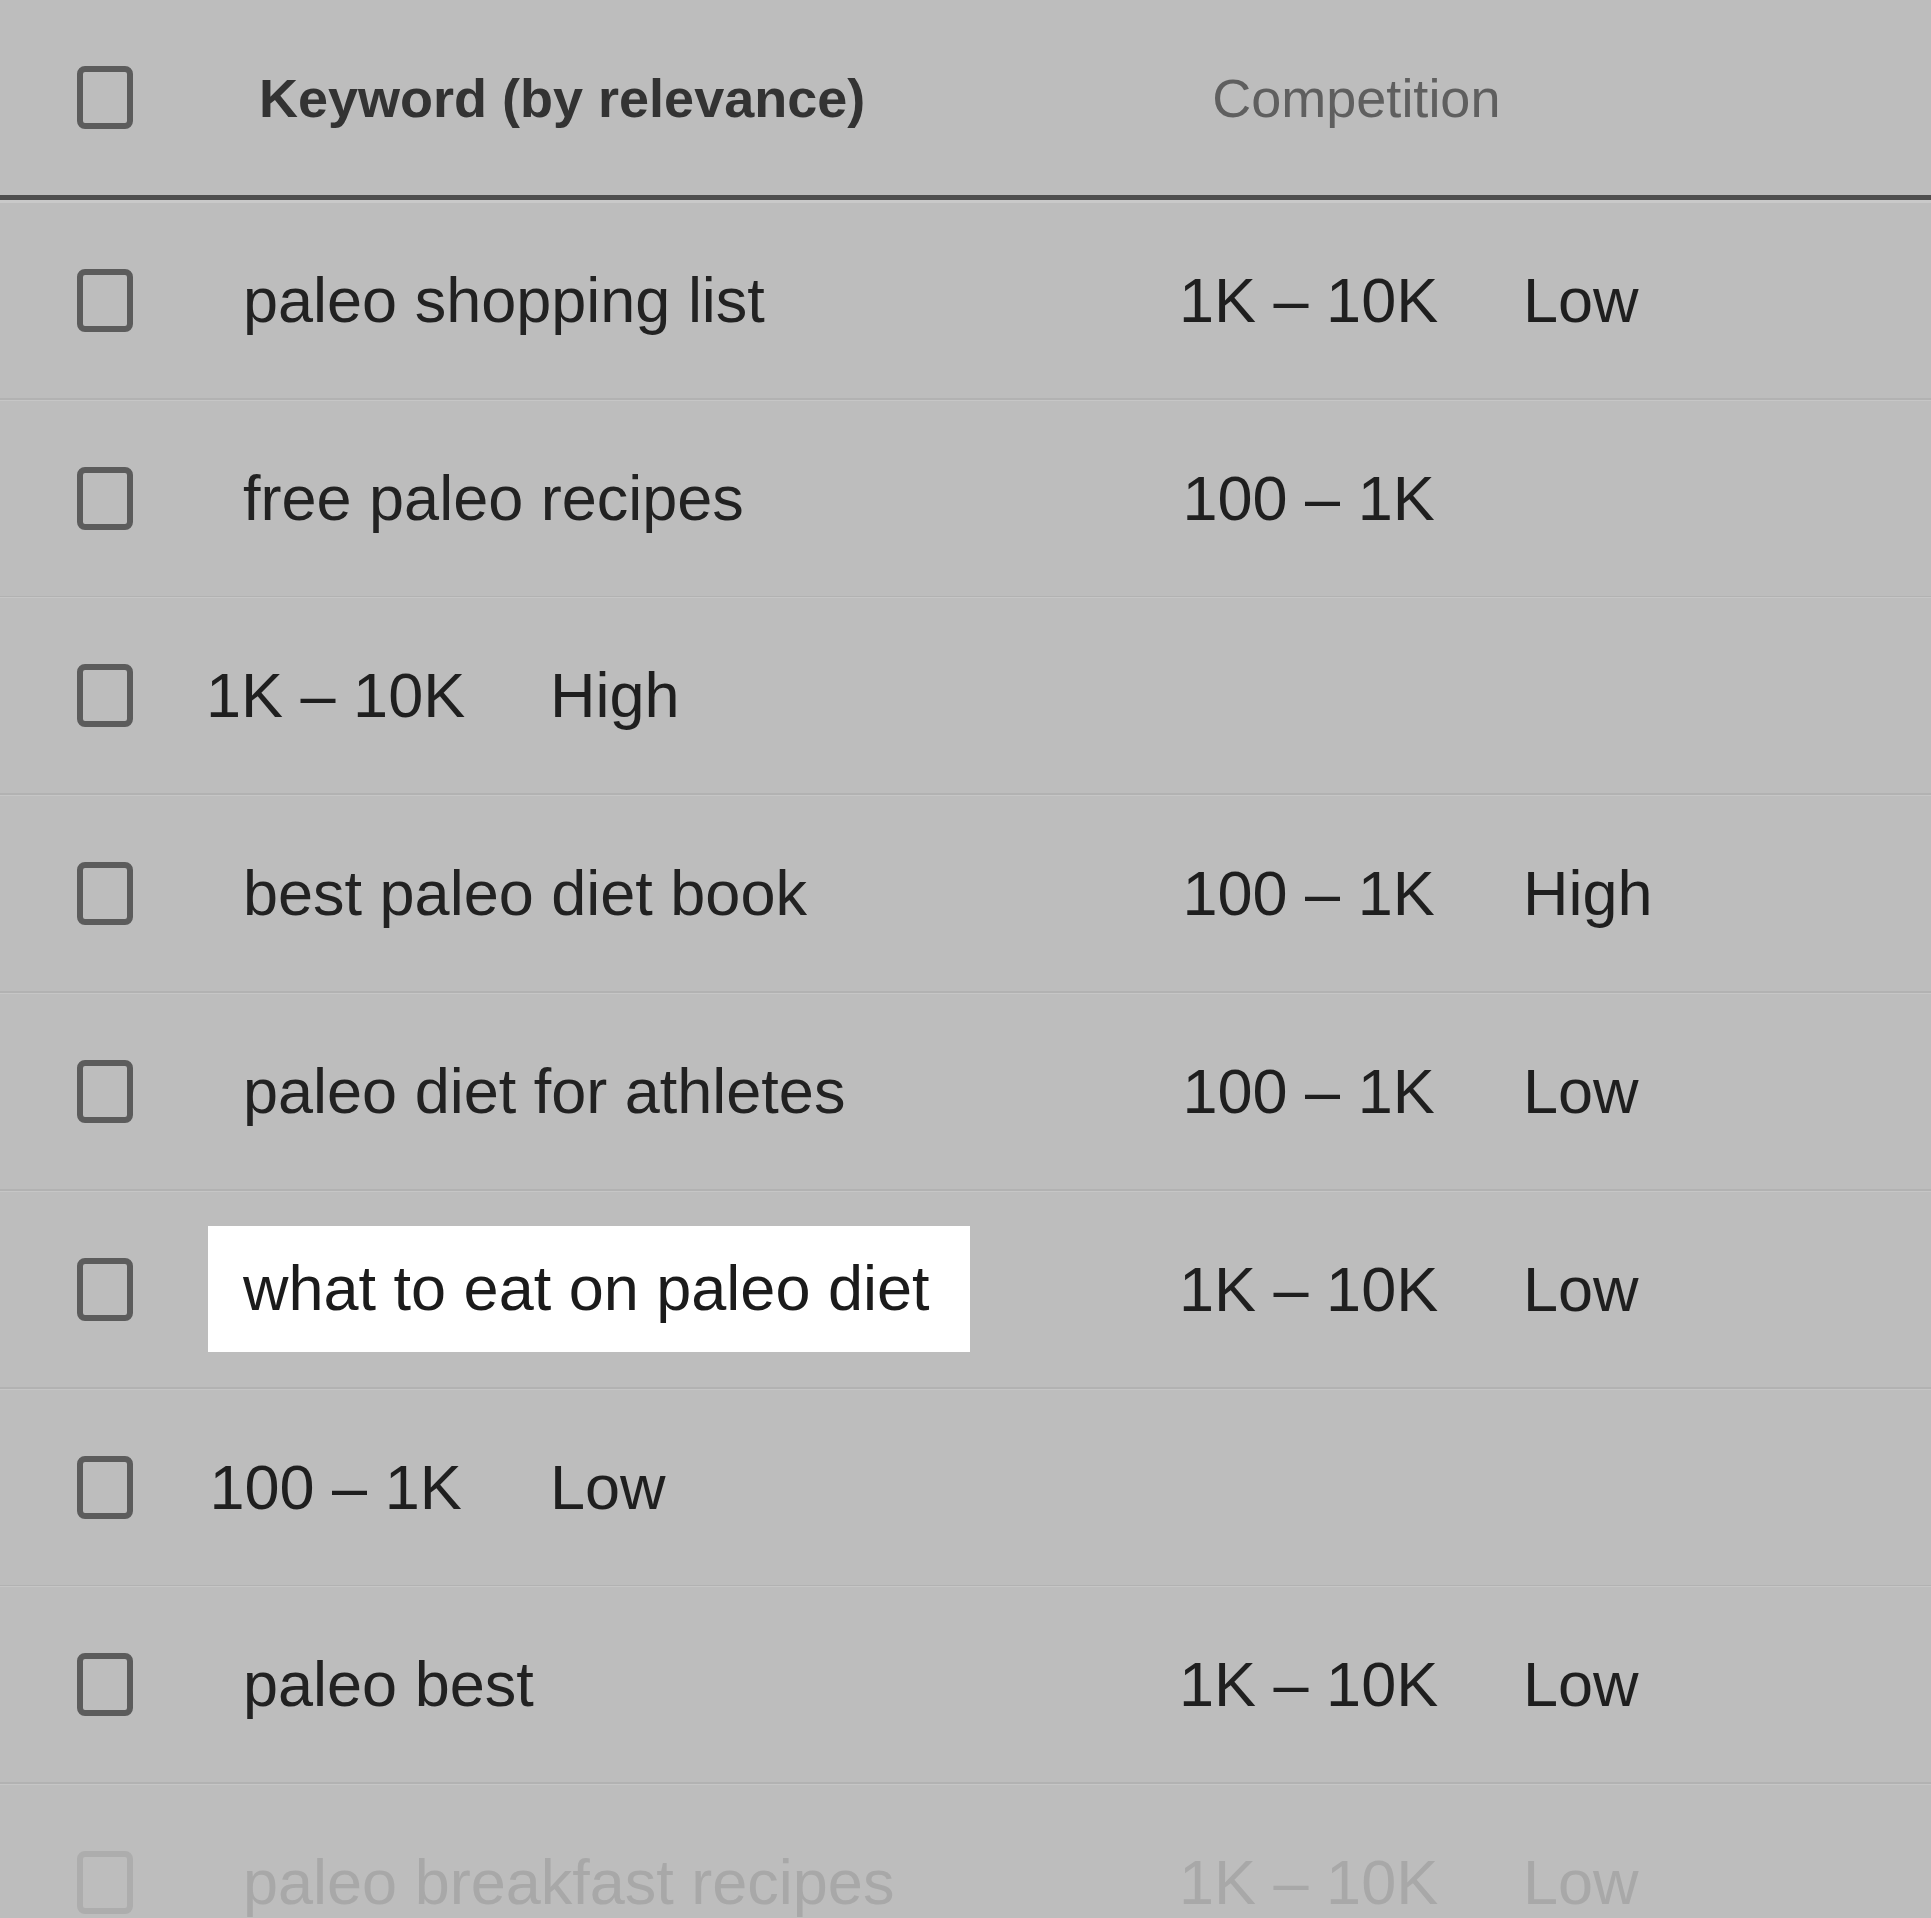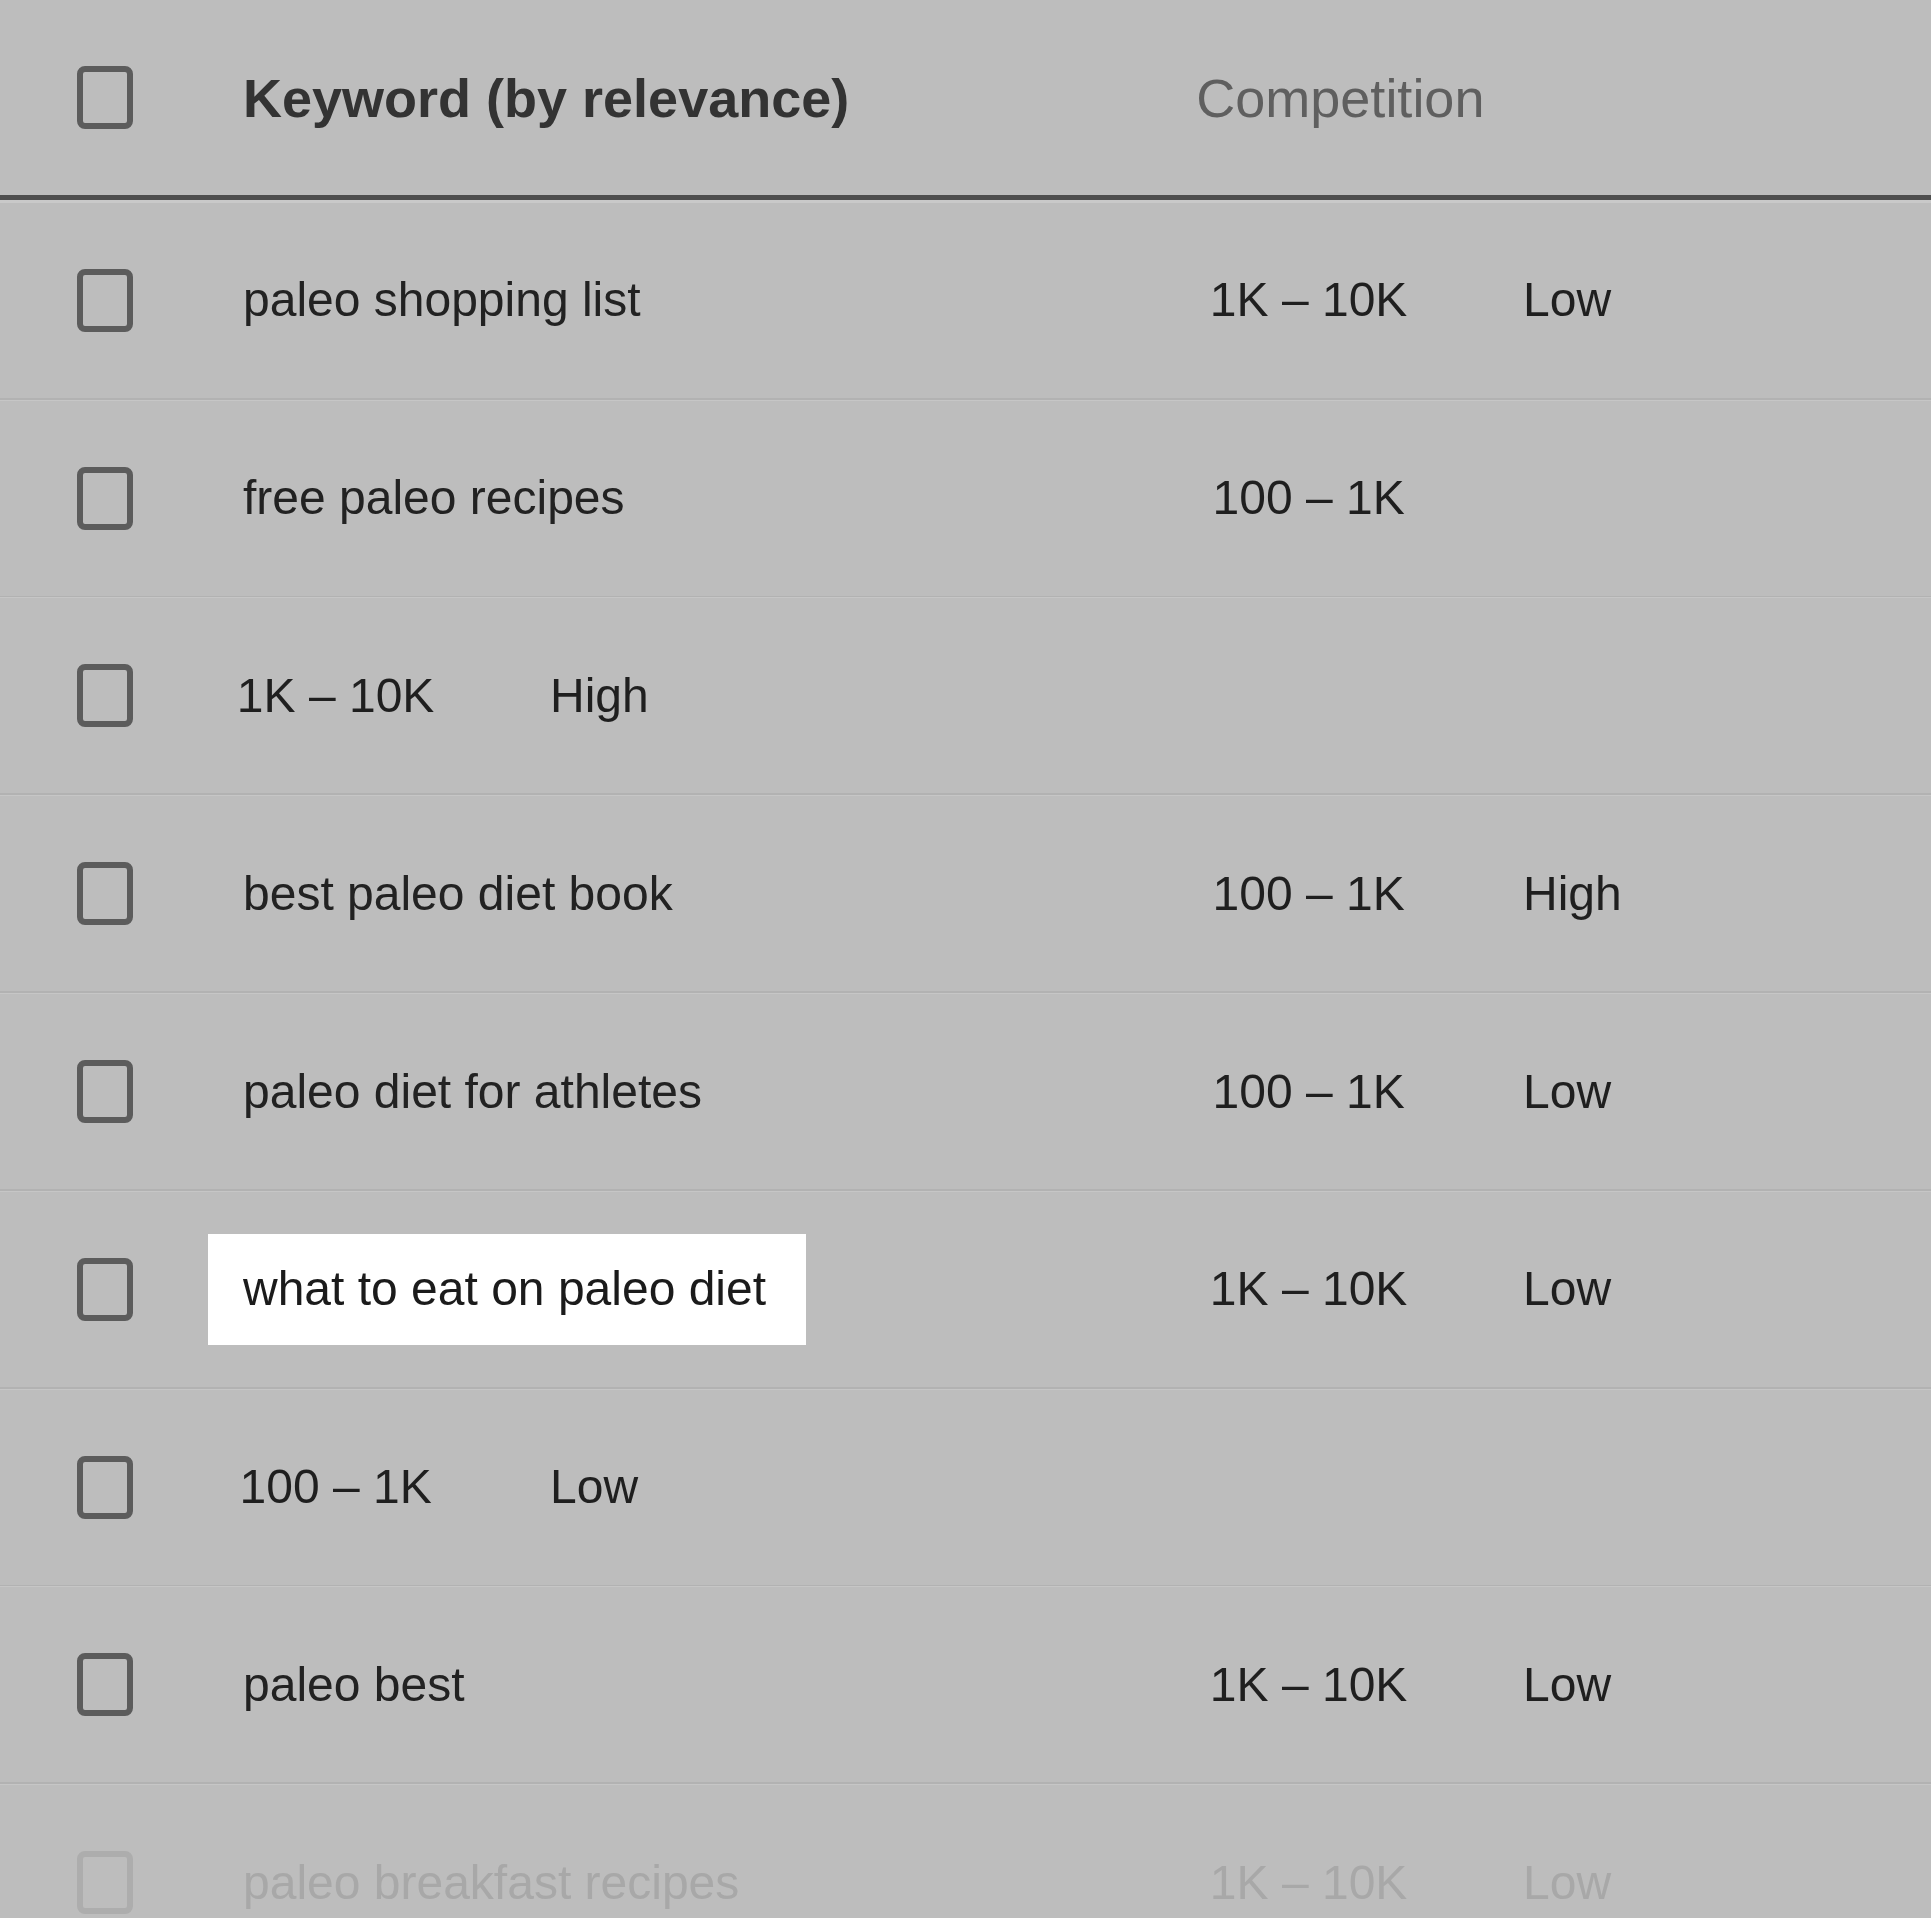--- a/index.html
+++ b/index.html
@@ -73,20 +73,21 @@
   
   .header-row {
     height: 195px;
     align-items: center;
   }
   .th {
     font-size: 54px;
     line-height: 1;
     color: #5f5f5f;
     white-space: nowrap;
+    margin-left: 16px;
   }
   .th-keyword {
     color: #333333;
     font-weight: bold;
   }
   .th-volume {
     text-align: left;
     padding-left: 0;
   }
 
@@ -117,21 +118,21 @@
     height: 195px;
   }
   .row-divider {
     width: 100%;
     height: 1.8px;
     background: #b2b2b2;
     border-bottom: 1.8px solid #c6c6c6;
   }
 
   .cell-text {
-    font-size: 48px;
+    font-size: 63px;
     line-height: 1;
     color: #222222;
     white-space: nowrap;
     display: inline-block;
   }
   .cell-volume .cell-text { color: #1f1f1f; }
   .cell-comp .cell-text { color: #1f1f1f; }
 
   
   .row-faded .cell-text {

